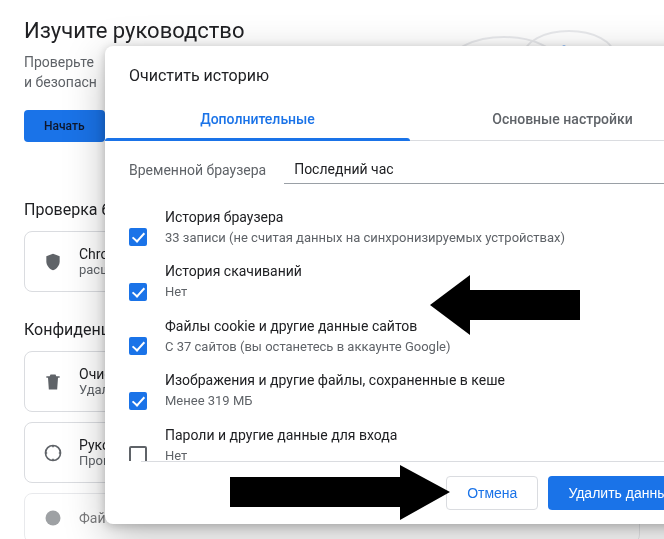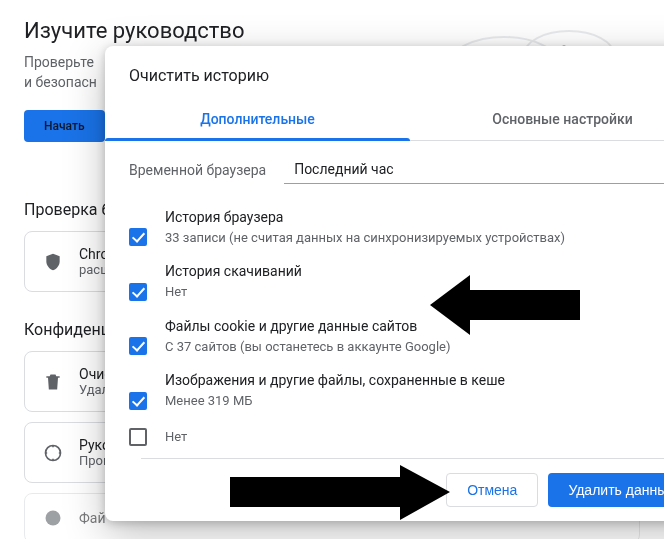--- a/index.html
+++ b/index.html
@@ -169,20 +169,21 @@
       <div class="chk checked"></div>
       <div>
         <div class="row-t1">Изображения и другие файлы, сохраненные в кеше</div>
         <div class="row-t2">Менее 319 МБ</div>
       </div>
     </div>
 
     <div class="check-row">
       <div class="chk"></div>
       <div>
+        <div class="row-t1">Пароли и другие данные для входа</div>
         <div class="row-t2">Нет</div>
       </div>
     </div>
 
   </div>
 
   <div class="dlg-footer">
     <button class="btn-cancel">Отмена</button>
     <button class="btn-primary">Удалить данные</button>
   </div>

